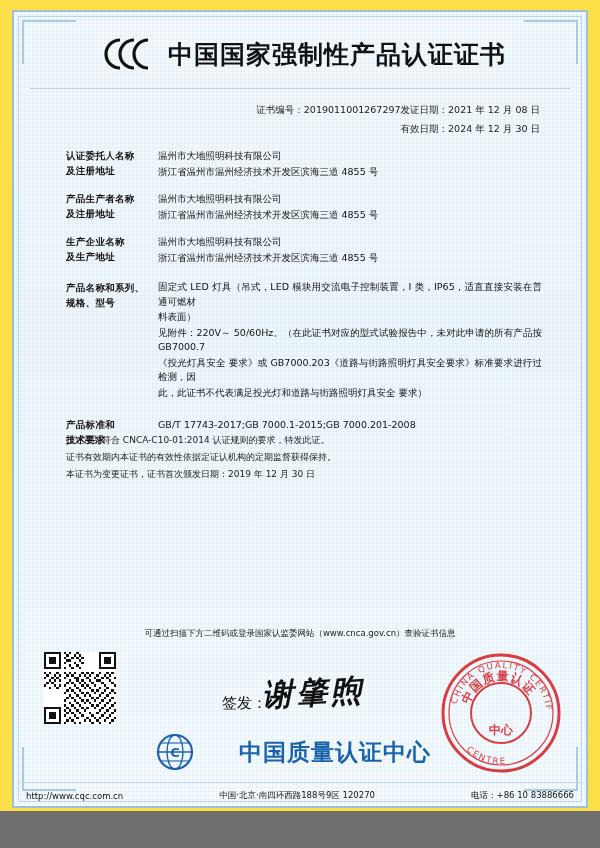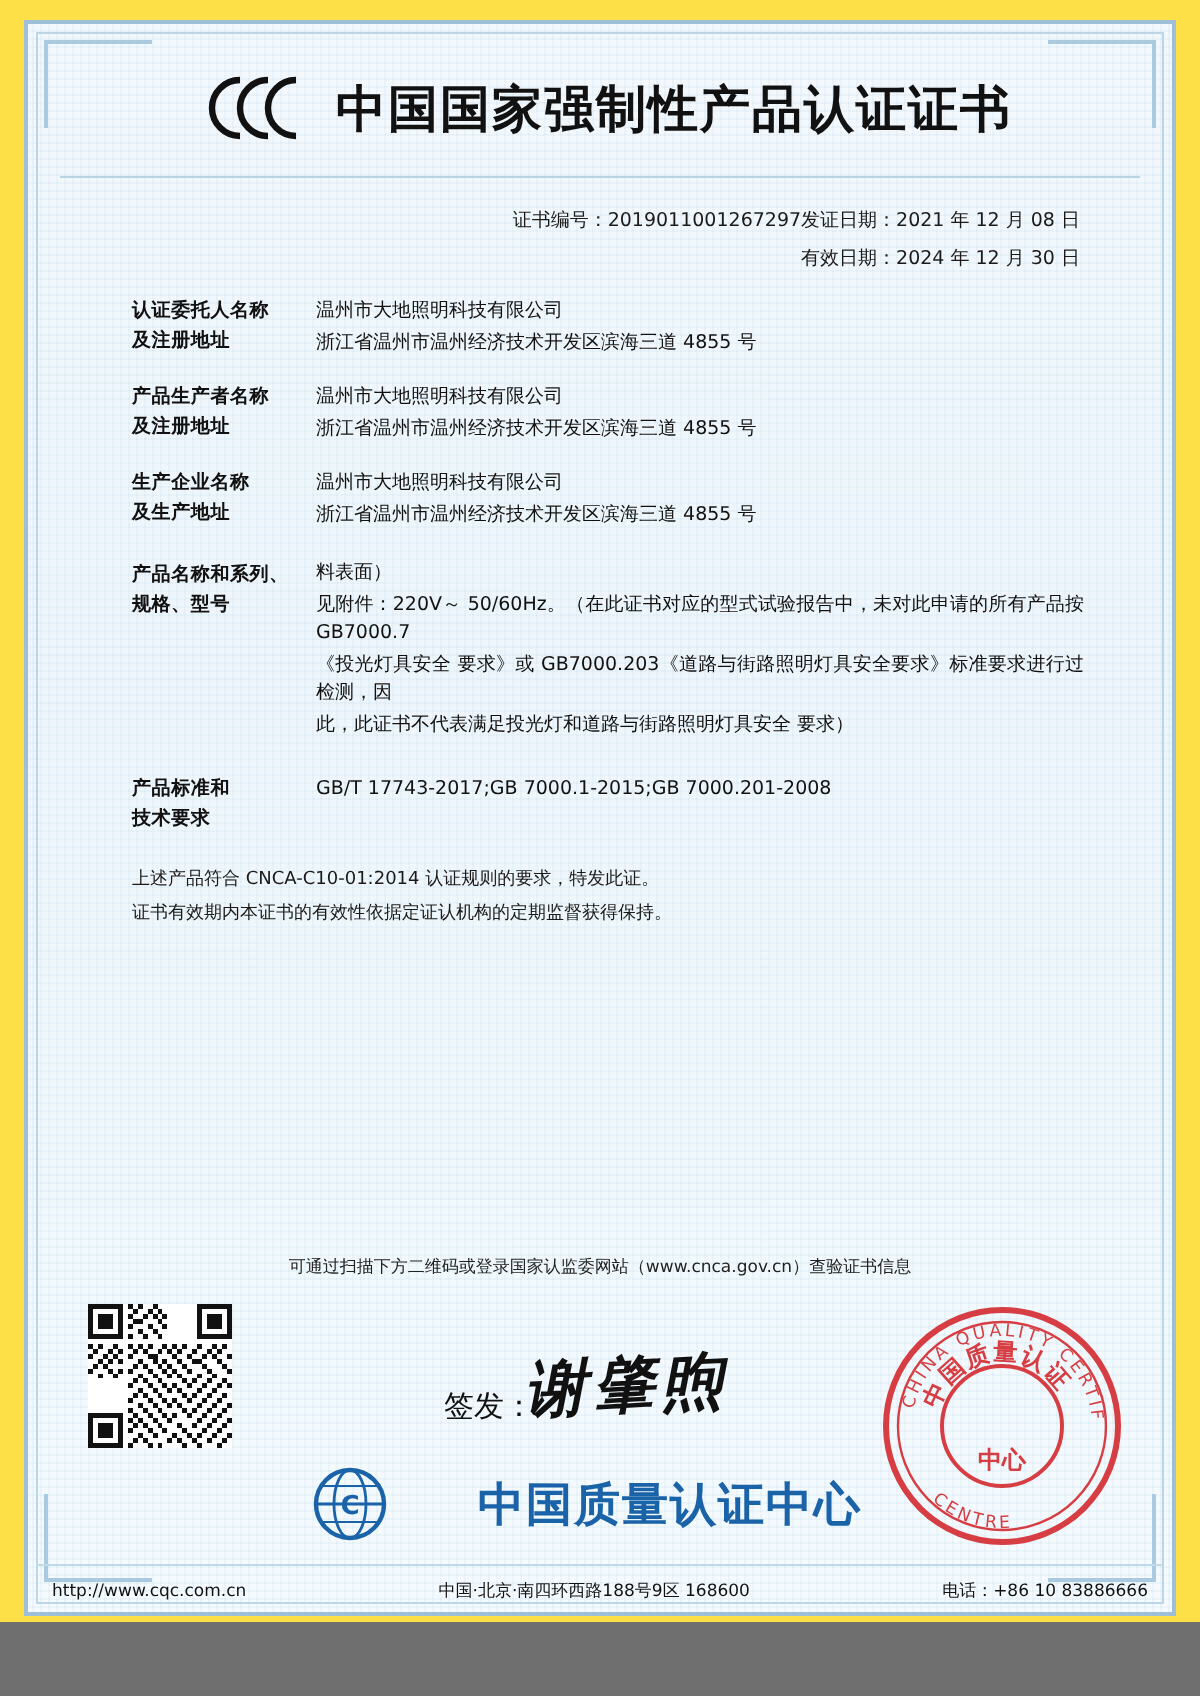--- a/index.html
+++ b/index.html
@@ -337,20 +337,21 @@
         <div>浙江省温州市温州经济技术开发区滨海三道 4855 号</div>
       </div>
     </div>
 
     <div class="field" style="margin-top:14px;">
       <div class="field-label">
         <div>产品名称和系列、</div>
         <div>规格、型号</div>
       </div>
       <div class="field-value prod-desc">
+        <div>固定式 LED 灯具（吊式，LED 模块用交流电子控制装置，I 类，IP65，适直直接安装在普通可燃材</div>
         <div>料表面）</div>
         <div>见附件：220V～ 50/60Hz。（在此证书对应的型式试验报告中，未对此申请的所有产品按 GB7000.7</div>
         <div>《投光灯具安全 要求》或 GB7000.203《道路与街路照明灯具安全要求》标准要求进行过检测，因</div>
         <div>此，此证书不代表满足投光灯和道路与街路照明灯具安全 要求）</div>
       </div>
     </div>
 
     <div class="field" style="margin-top:16px;">
       <div class="field-label">
         <div>产品标准和</div>
@@ -359,20 +360,21 @@
       <div class="field-value">
         <div>GB/T 17743-2017;GB 7000.1-2015;GB 7000.201-2008</div>
       </div>
     </div>
 
   </div>
 
   <div class="notes">
     <div>上述产品符合 CNCA-C10-01:2014 认证规则的要求，特发此证。</div>
     <div>证书有效期内本证书的有效性依据定证认机构的定期监督获得保持。</div>
+    <div>本证书为变更证书，证书首次颁发日期：2019 年 12 月 30 日</div>
   </div>
 
   <div class="qr-note">可通过扫描下方二维码或登录国家认监委网站（www.cnca.gov.cn）查验证书信息</div>
 
   <div class="qr">
     <svg viewBox="0 0 29 29" width="72" height="72" shape-rendering="crispEdges">
       <rect width="29" height="29" fill="#ffffff"></rect>
       <g fill="#111111">
         <rect x="0" y="0" width="7" height="1"></rect>
           <rect x="0" y="6" width="7" height="1"></rect>
@@ -613,21 +615,21 @@
     </text>
     <text fill="#d4252a" font-size="12" font-weight="bold" font-family="DejaVu Sans, sans-serif" letter-spacing="1">
       <textPath href="#sealArcInnerTop" startOffset="8%">中国质量认证</textPath>
     </text>
     <text x="63" y="84" fill="#d4252a" font-size="12" font-weight="bold" text-anchor="middle" font-family="DejaVu Sans, sans-serif">中心</text>
   </svg>
 
   <div class="footer-rule"></div>
   <div class="footer">
     <div>http://www.cqc.com.cn</div>
-    <div class="footer-center">中国·北京·南四环西路188号9区  168600</div>
+    <div class="footer-center">中国·北京·南四环西路188号9区  120270</div>
     <div>电话：+86 10 83886666</div>
   </div>
 
   <div class="serial">
     <span class="q">Q</span><span>2960446</span>
   </div>
 
 </div>
 
 </body></html>

